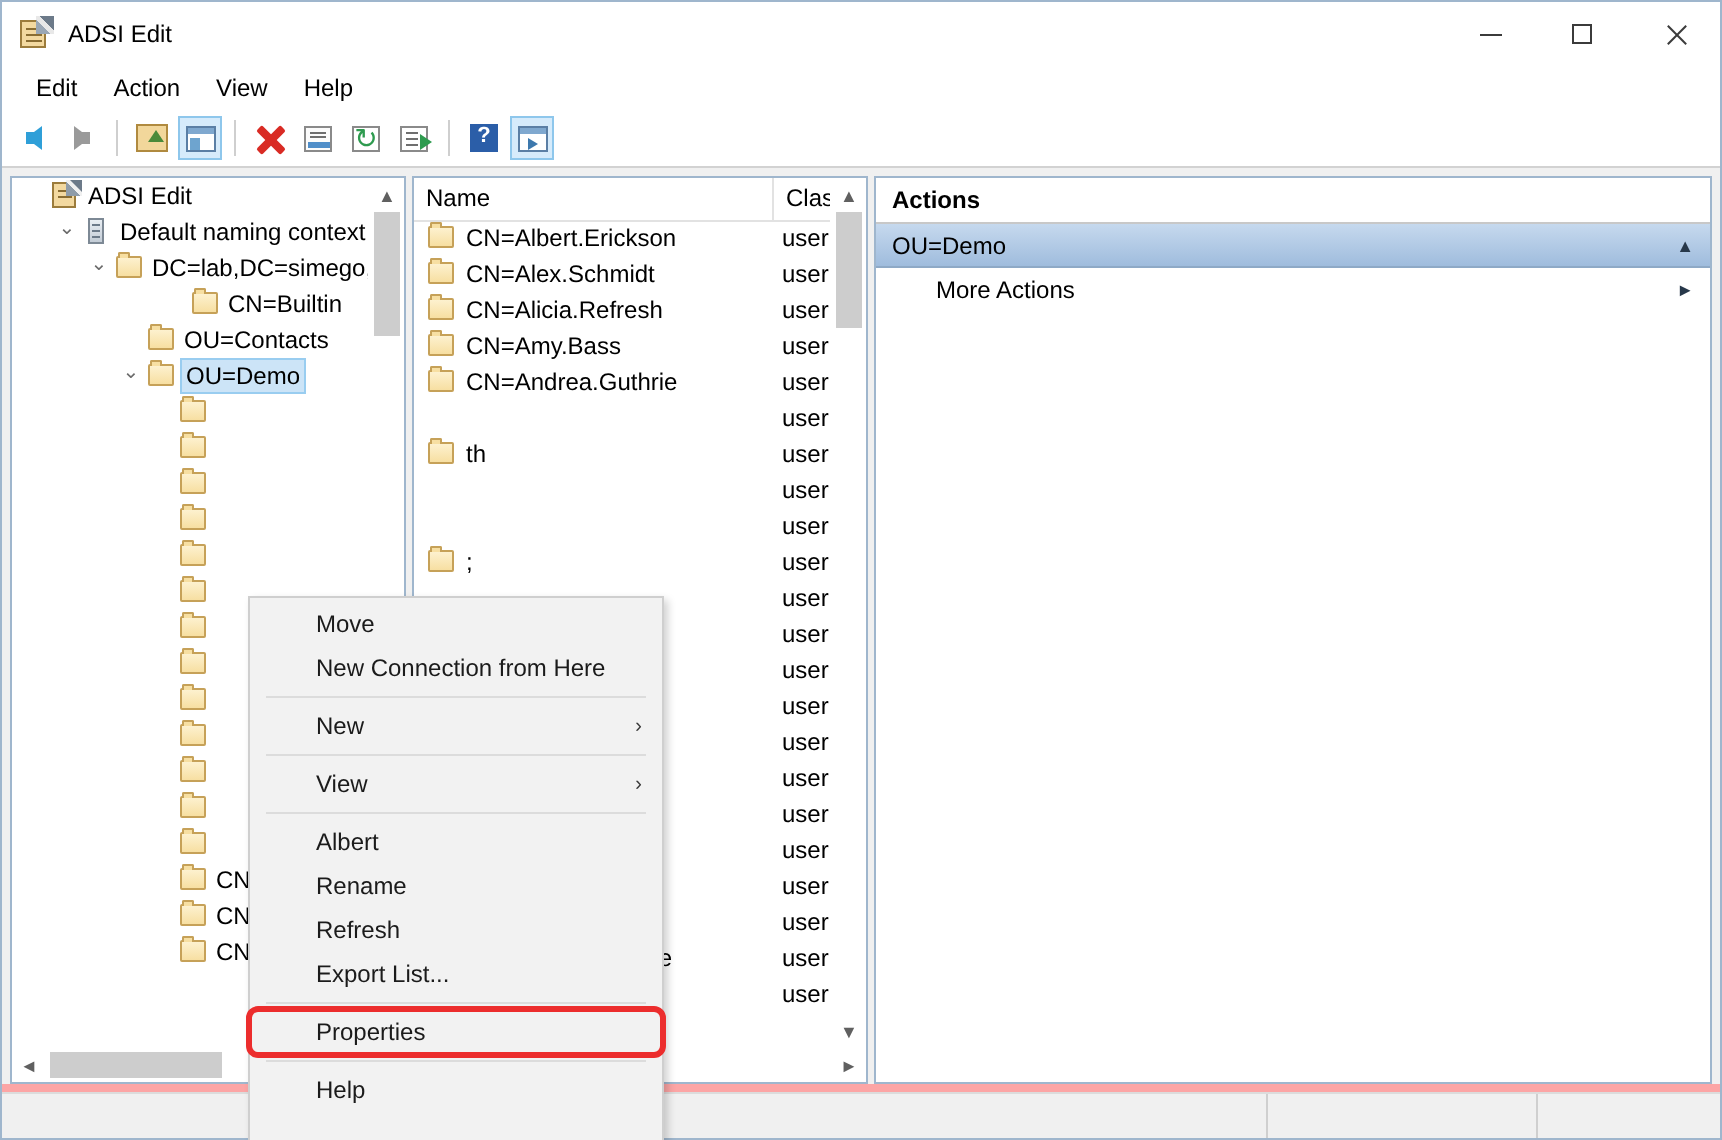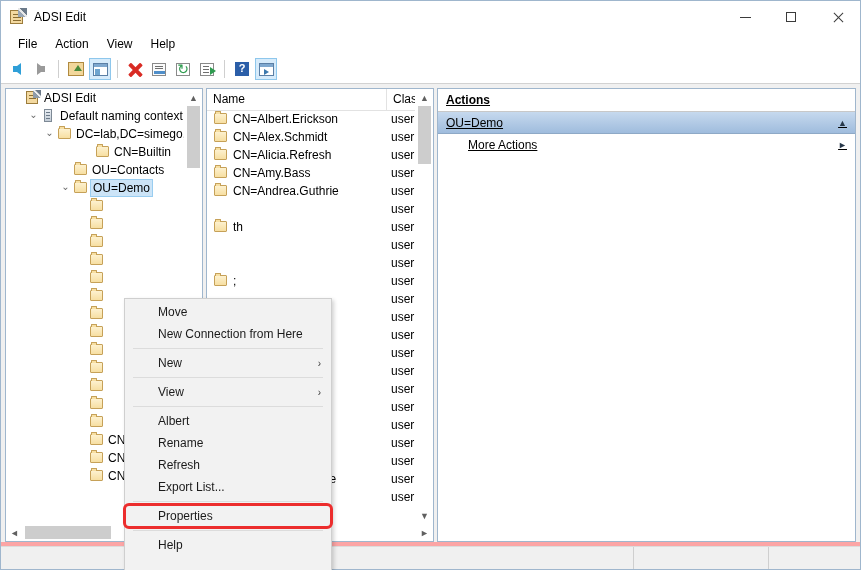--- a/index.html
+++ b/index.html
@@ -254,21 +254,21 @@
   }
   .pane {
     background: #ffffff;
     border: 1px solid #9fb6cd;
     box-sizing: border-box;
     position: relative;
     overflow: hidden;
   }
   .pane-tree { width: 198px; flex: 0 0 198px; }
   .pane-list { width: 228px; flex: 0 0 228px; }
-  .pane-actions { flex: 1 1 auto; text-decoration: underline; }
+  .pane-actions { flex: 1 1 auto; }
 
   
   .tree-scroll {
     position: absolute; left:0; top:0; right: 17px; bottom: 17px;
     overflow: hidden;
   }
   .tnode {
     height: 18px;
     display: flex;
     align-items: center;
@@ -507,21 +507,21 @@
       <div class="win-btn">
           <span class="glyph-max"></span>
         </div>
       <div class="win-btn close">
           <span class="glyph-close"></span>
         </div>
     </div>
   </div>
 
   <div class="menubar">
-    <div class="mi">File</div>
+    <div class="mi">Edit</div>
     <div class="mi">Action</div>
     <div class="mi">View</div>
     <div class="mi">Help</div>
   </div>
 
   <div class="toolbar">
     <div class="tb">
         <span class="arrow-l"></span>
       </div>
     <div class="tb">

